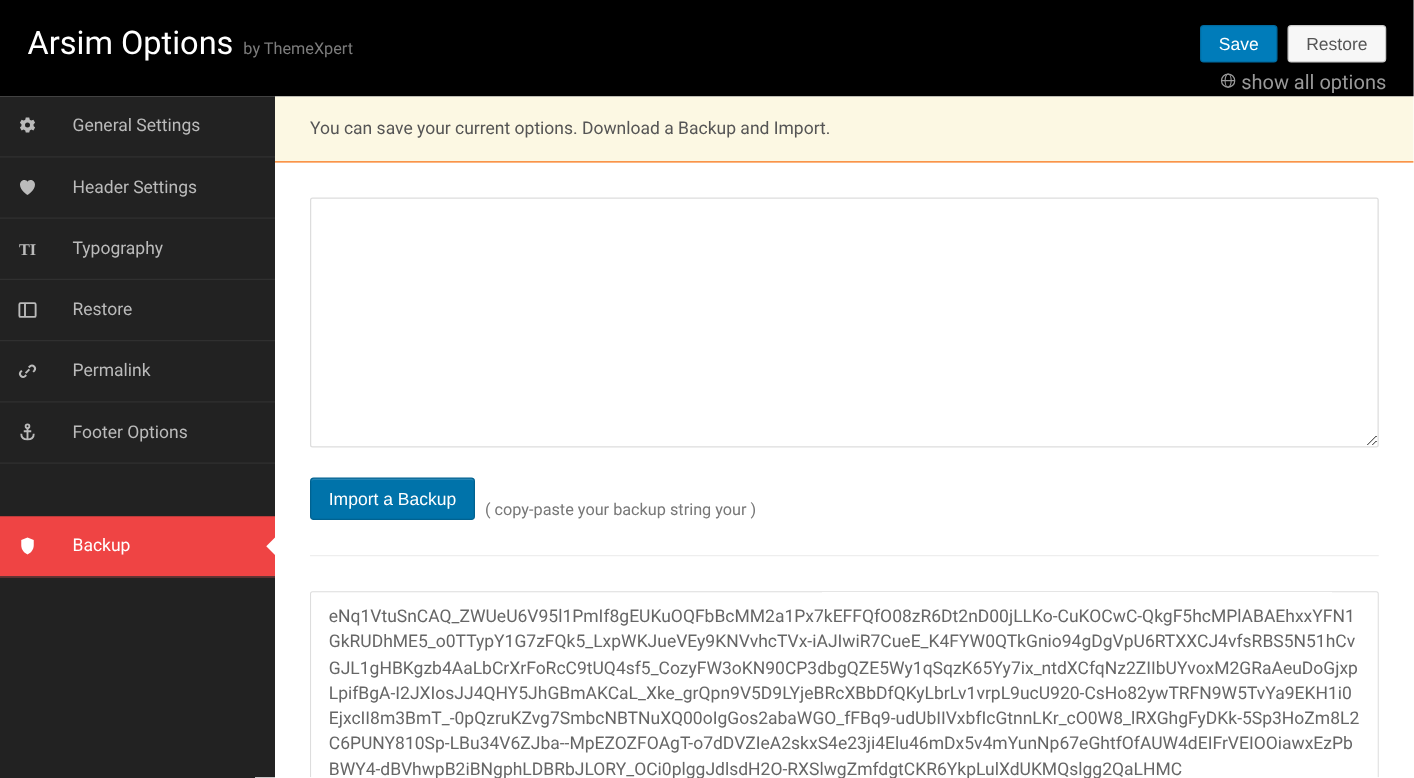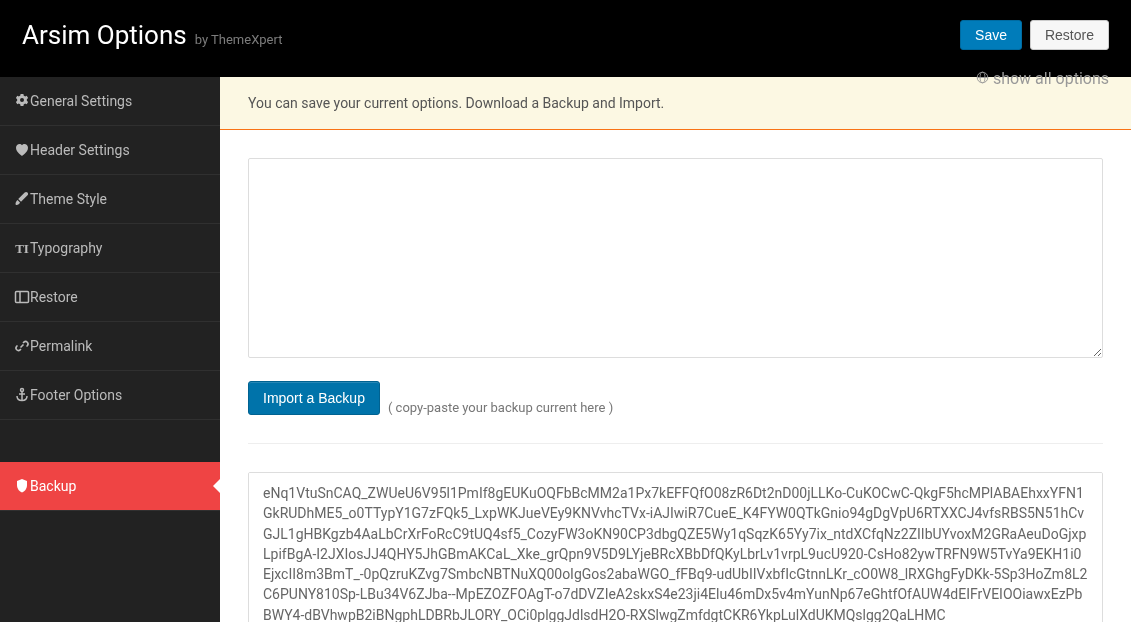--- a/index.html
+++ b/index.html
@@ -2,31 +2,31 @@
 <html><head>
 <meta charset="utf-8">
 <style>
 * { margin: 0; padding: 0; box-sizing: border-box; }
 body { font-family: -apple-system, BlinkMacSystemFont, "Segoe UI", Roboto, Arial, sans-serif; font-size: 14px; background: #fff; width: 1131px; height: 622px; overflow: hidden; }
 
 .header { background: #000; height: 77px; display: flex; align-items: flex-start; justify-content: space-between; padding: 20px 22px 0 22px; position: relative; }
 .header-left { display: flex; align-items: baseline; gap: 8px; text-align: center; }
 .header-title { color: #fff; font-size: 26px; font-weight: 400; }
 .header-by { color: #7c7c7c; font-size: 13px; }
-.header-right { display: flex; flex-direction: column; align-items: flex-end; gap: 19px; }
+.header-right { display: flex; flex-direction: column; align-items: flex-end; gap: 6px; }
 .header-buttons { display: flex; gap: 8px; }
 .btn-save { background: #007cba; color: #fff; border: 1px solid #006ba1; border-radius: 3px; padding: 6px 14px; font-size: 14px; cursor: pointer; }
 .btn-restore { background: #f7f7f7; color: #555; border: 1px solid #ccc; border-radius: 3px; padding: 6px 14px; font-size: 14px; cursor: pointer; }
 .show-all { color: #999; font-size: 16px; text-decoration: none; display: flex; align-items: center; gap: 4px; }
 .show-all svg { width: 13px; height: 13px; }
 
 .layout { display: flex; height: calc(622px - 77px); }
 
 .sidebar { width: 220px; background: #222; }
-.sidebar-item { display: flex; align-items: center; gap: 0; padding: 16px 14px; color: #bbb; border-bottom: 1px solid #303030; cursor: pointer; font-size: 14px; }
+.sidebar-item { display: flex; align-items: center; gap: 28px; padding: 16px 14px; color: #bbb; border-bottom: 1px solid #303030; cursor: pointer; font-size: 14px; }
 .sidebar-item.active { background: #ef4444; color: #fff; position: relative; margin-top: 42px; }
 .sidebar-item.active::after { content: ''; position: absolute; right: 0; top: 50%; transform: translateY(-50%); width: 0; height: 0; border-top: 7px solid transparent; border-bottom: 7px solid transparent; border-right: 7px solid #fff; }
 .sidebar-item .icon { width: 16px; height: 16px; display: inline-flex; align-items: center; justify-content: center; }
 .sidebar-item .icon svg { width: 16px; height: 16px; }
 .icon .ti { font-family: Georgia, serif; font-size: 13px; font-weight: 600; line-height: 1; }
 
 .main { flex: 1; background: #fff; overflow: hidden; display: flex; flex-direction: column; }
 .banner { background: #fcf8e3; border-bottom: 1px solid #f97316; padding: 18px 28px; color: #555; font-size: 14px; }
 .content { padding: 28px; overflow-y: hidden; flex: 1; }
 .import-textarea { width: 100%; height: 200px; border: 1px solid #ddd; border-radius: 2px; padding: 8px; font-family: inherit; font-size: 13px; resize: vertical; outline: none; }
@@ -77,28 +77,20 @@
 
     <div class="sidebar-item">
       <span class="icon">
         <svg viewBox="0 0 16 16" fill="currentColor">
             <path d="M8 14s-6-3.7-6-8.2C2 3.6 3.7 2 5.6 2 6.8 2 7.6 2.6 8 3.3 8.4 2.6 9.2 2 10.4 2 12.3 2 14 3.6 14 5.8 14 10.3 8 14 8 14z"></path>
           </svg>
       </span>
       <span>Header Settings</span>
     </div>
 
-    <div class="sidebar-item">
-      <span class="icon">
-        <svg viewBox="0 0 16 16" fill="currentColor">
-            <path d="M13.5 1.5c.8.8.8 2 0 2.8L7 10.8l-2.8-2.8 6.5-6.5c.8-.8 2-.8 2.8 0zM3.5 9l2.5 2.5c-.5 1.5-1.8 2.5-3.5 2.5-.5 0-1-.5-1-1 0-1.7 1-3 2-4z"></path>
-          </svg>
-      </span>
-      <span>Theme Style</span>
-    </div>
 
     <div class="sidebar-item">
       <span class="icon">
           <span class="ti">TI</span>
         </span>
       <span>Typography</span>
     </div>
 
     <div class="sidebar-item">
       <span class="icon">
@@ -142,21 +134,21 @@
   </div>
 
   <div class="main">
     <div class="banner">You can save your current options. Download a Backup and Import.</div>
 
     <div class="content">
       <textarea class="import-textarea" style=""></textarea>
 
       <div class="import-row">
         <button class="btn-import">Import a Backup</button>
-        <span class="import-hint">( copy-paste your backup current here )</span>
+        <span class="import-hint">( copy-paste your backup string your )</span>
       </div>
 
       <hr class="divider">
 
       <textarea class="backup-box" readonly="" style="">eNq1VtuSnCAQ_ZWUeU6V95l1PmIf8gEUKuOQFbBcMM2a1Px7kEFFQfO08zR6Dt2nD00jLLKo-CuKOCwC-QkgF5hcMPlABAEhxxYFN1GkRUDhME5_o0TTypY1G7zFQk5_LxpWKJueVEy9KNVvhcTVx-iAJIwiR7CueE_K4FYW0QTkGnio94gDgVpU6RTXXCJ4vfsRBS5N51hCvGJL1gHBKgzb4AaLbCrXrFoRcC9tUQ4sf5_CozyFW3oKN90CP3dbgQZE5Wy1qSqzK65Yy7ix_ntdXCfqNz2ZIIbUYvoxM2GRaAeuDoGjxpLpifBgA-I2JXIosJJ4QHY5JhGBmAKCaL_Xke_grQpn9V5D9LYjeBRcXBbDfQKyLbrLv1vrpL9ucU920-CsHo82ywTRFN9W5TvYa9EKH1i0EjxcII8m3BmT_-0pQzruKZvg7SmbcNBTNuXQ00oIgGos2abaWGO_fFBq9-udUbIIVxbfIcGtnnLKr_cO0W8_lRXGhgFyDKk-5Sp3HoZm8L2C6PUNY810Sp-LBu34V6ZJba--MpEZOZFOAgT-o7dDVZIeA2skxS4e23ji4Elu46mDx5v4mYunNp67eGhtfOfAUW4dEIFrVEIOOiawxEzPbBWY4-dBVhwpB2iBNgphLDBRbJLORY_OCi0plggJdlsdH2O-RXSlwgZmfdgtCKR6YkpLulXdUKMQslgg2QaLHMC
 
 </textarea>
     </div>
   </div>
 

